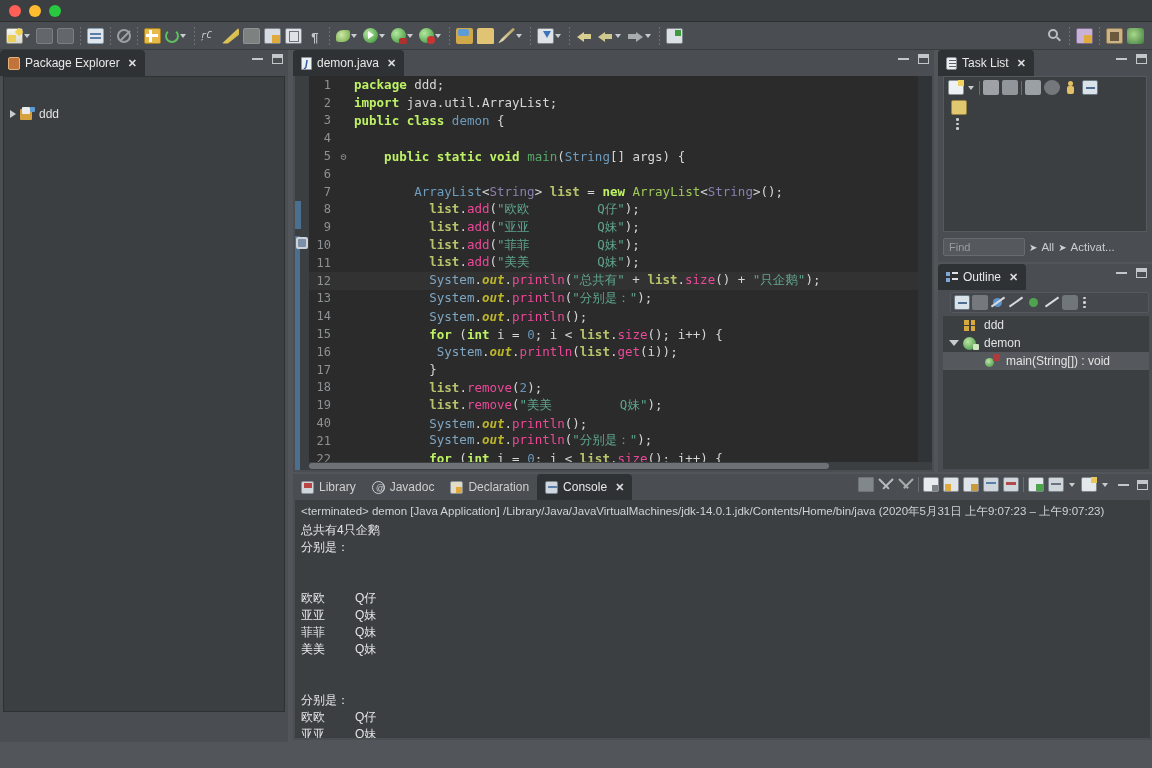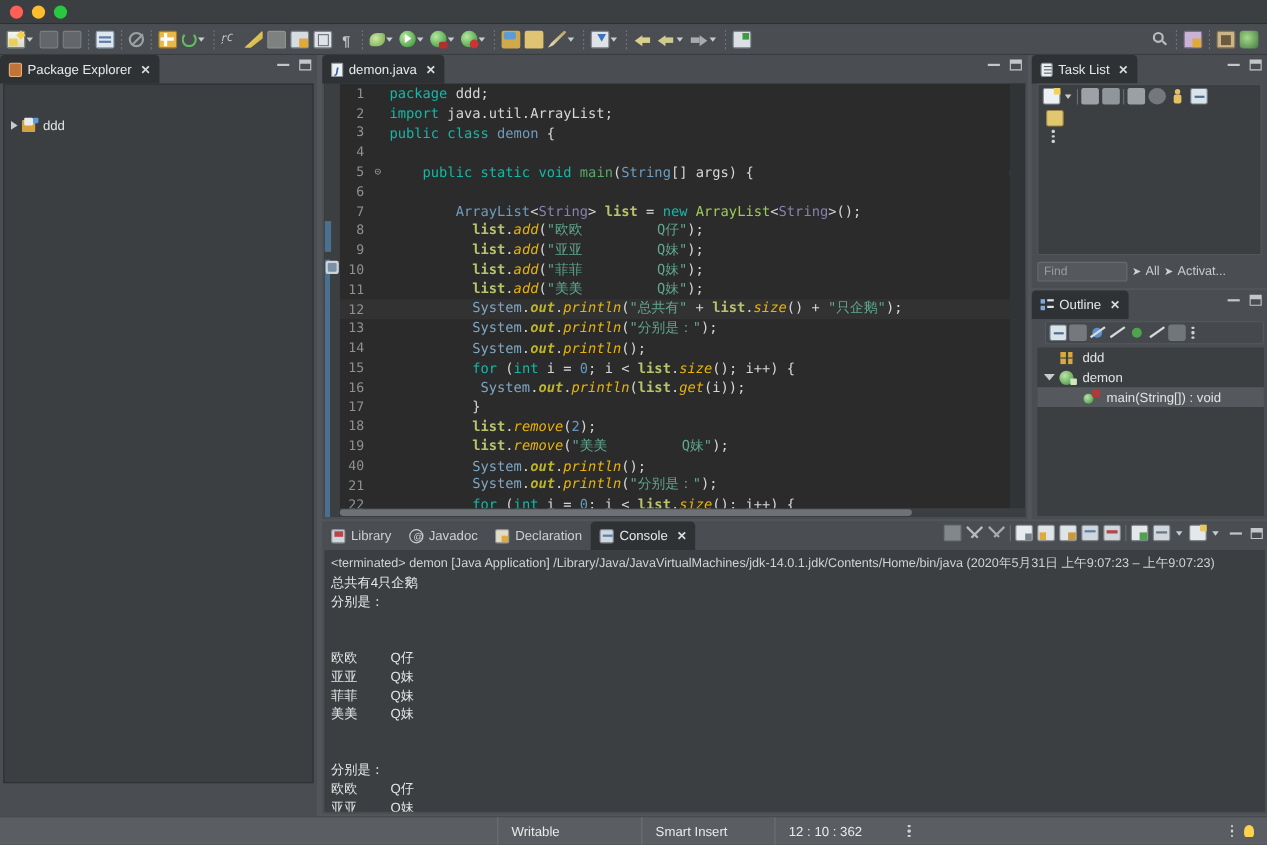--- a/index.html
+++ b/index.html
@@ -100,26 +100,26 @@
   #editor-body { position: absolute; left: 2px; top: 26px; right: 2px; bottom: 2px;
     background: #2b2b2b; overflow: hidden; }
   .codearea { position: relative; font-family: "DejaVu Sans Mono", monospace; font-size: 12.5px; }
   .cline { display: flex; height: 17.8px; align-items: center; white-space: pre; }
   .cline.hl { background: #323232; }
   .lnum { width: 28px; flex: 0 0 28px; text-align: right; padding-right: 6px;
     color: #8e9193; font-size: 12px; font-family: "DejaVu Sans Mono", monospace; }
   .foldcol { width: 13px; flex: 0 0 13px; text-align: center; color: #9aa0a4; font-size: 10px; }
   .ctext { padding-left: 4px; color: #d6d6d6; }
   
-  .kw { color: #14b8a6; font-weight: normal; }
+  .kw { color: #bef264; font-weight: bold; }
   .typ { color: #6d9cbe; }
   .typ2 { color: #8a7faf; }
   .cls { color: #9ec95a; }
   .fld { color: #b9c46a; font-weight: bold; }
-  .mth { color: #eab308; font-style: italic; }
+  .mth { color: #ec4899; }
   .stat { color: #bbb529; font-style: italic; font-weight: bold; }
   .str { color: #5fa58f; }
   .cmt { color: #7a7e80; }
   .num { color: #6897bb; }
   .pln { color: #d6d6d6; }
   .sysname { color: #7ea7c4; }
   .greenid { color: #56a868; }
 
   
   #task-list { left: 938px; top: 50px; width: 214px; height: 212px; background: #4a4e52; }
@@ -649,36 +649,14 @@
 
 分别是：
 欧欧         Q仔
 亚亚         Q妹
 
 
 集合中不包含美美的信息</div>
     </div>
   </div>
 
-  <div class="statusbar">
-    <div style="width:452px;"></div>
-    <span class="sb-div"></span>
-    <div class="sb-cell" style="width:130px;">Writable</div>
-    <span class="sb-div"></span>
-    <div class="sb-cell" style="width:120px;">Smart Insert</div>
-    <span class="sb-div"></span>
-    <div class="sb-cell" style="width:120px;">12 : 10 : 362</div>
-    <span class="sb-dots">
-        <i></i>
-        <i></i>
-        <i></i>
-      </span>
-    <div style="margin-left:auto;display:flex;align-items:center;gap:10px;padding-right:12px;">
-      <span class="sb-dots">
-          <i></i>
-          <i></i>
-          <i></i>
-        </span>
-      <span class="bulb"></span>
-    </div>
-  </div>
 
 </div>
 
 </body></html>

